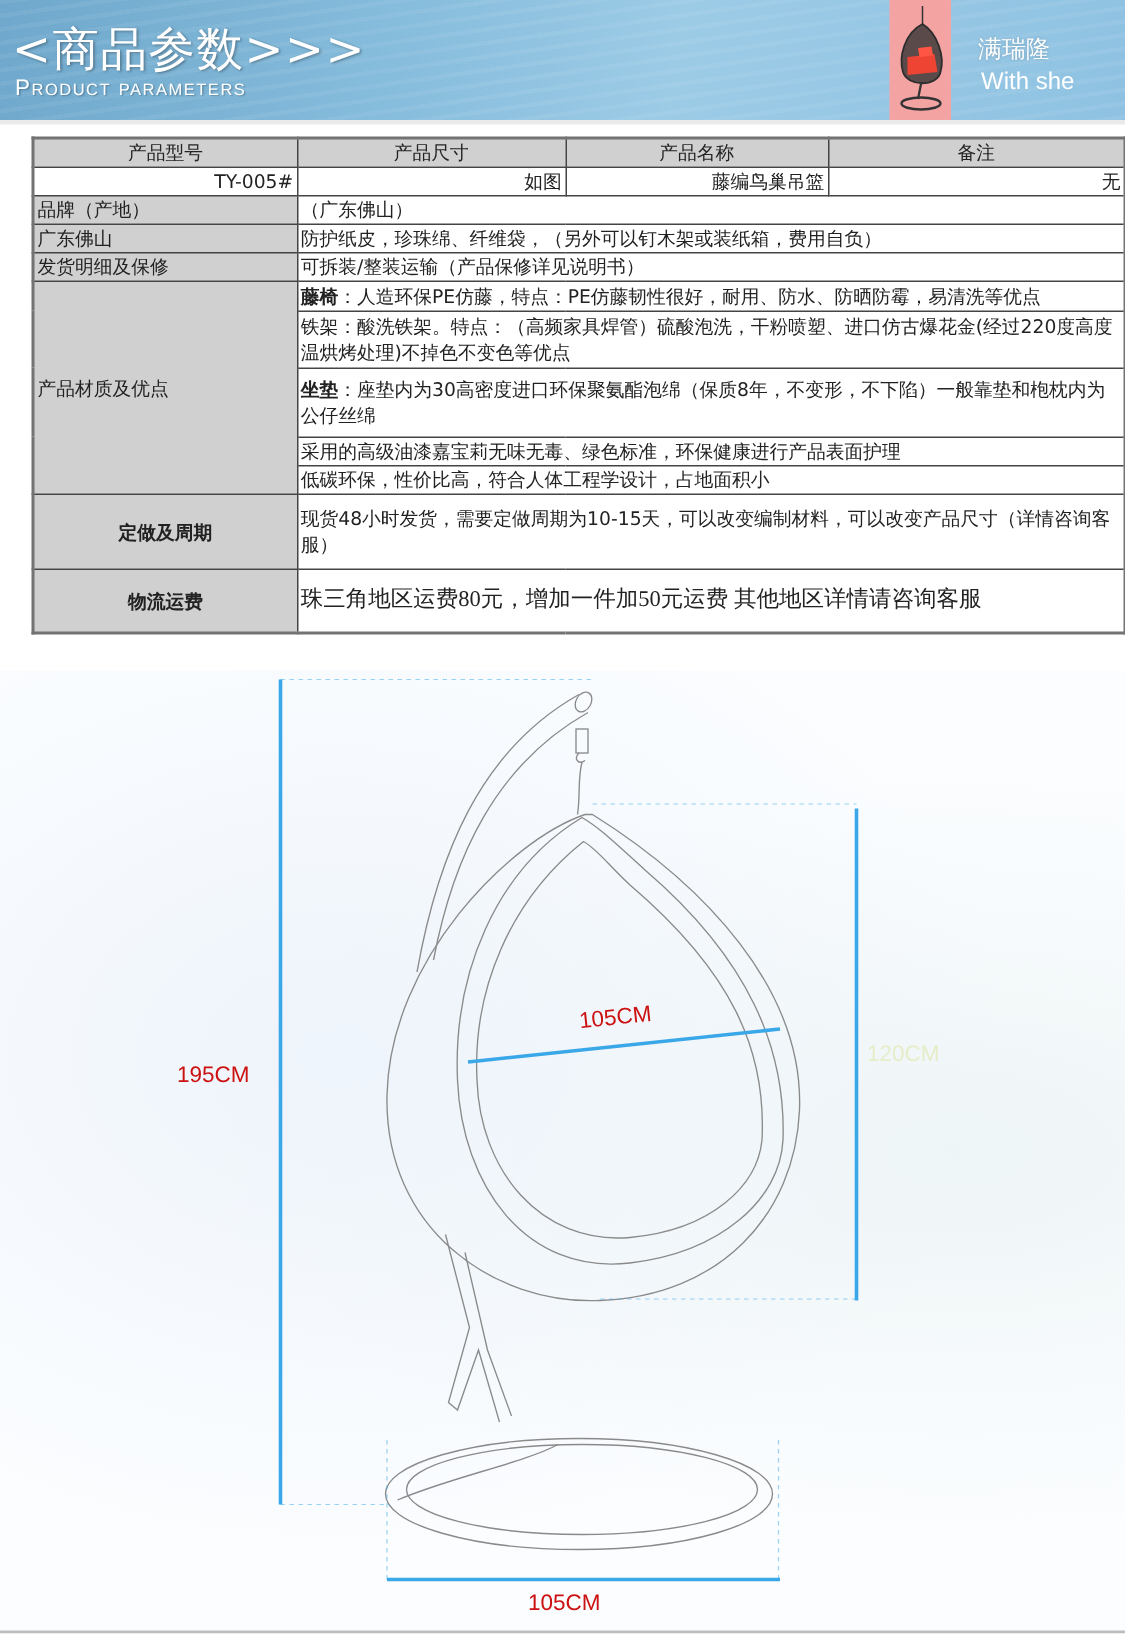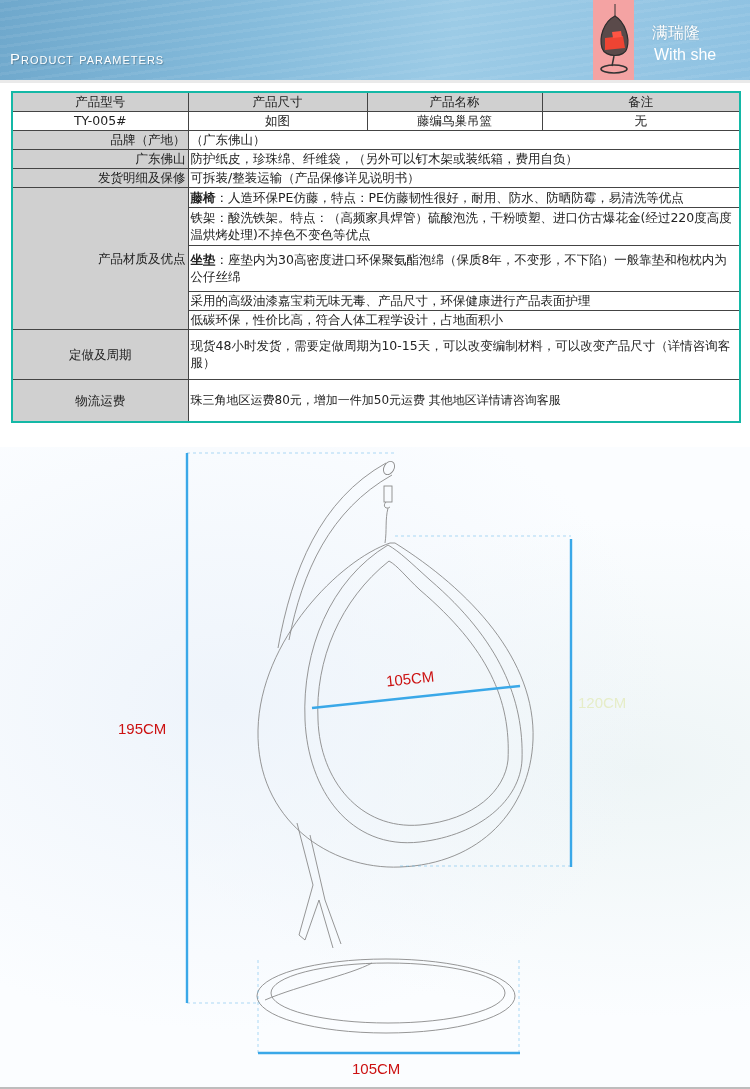--- a/index.html
+++ b/index.html
@@ -40,50 +40,51 @@
   .brand-en {
     position: absolute; left: 654px; top: 46px; font-size: 16px; color: #fff;
     font-family: Liberation Sans, sans-serif;
   }
   .banner-bottom {
     position: absolute; left: 0; top: 80px; width: 750px; height: 3px; background: #eaeaea;
   }
 
   
   .spec {
-    position: absolute; left: 11px; top: 91px; width: 728px;
+    position: absolute; left: 21px; top: 91px; width: 728px;
     border-collapse: collapse; table-layout: fixed; font-size: 12.5px;
-    border: 2px solid #14b8a6;
+    border: 2px solid #737373;
   }
   .spec td {
     border: 1px solid #444; padding: 0 2px; line-height: 17px; vertical-align: middle;
   }
   .spec .hd { background: #d0d0d0; text-align: center; }
-  .spec .c { text-align: center; }
-  .spec .lbl { background: #d0d0d0; text-align: right; }
-  .spec .lbl-b { background: #d0d0d0; text-align: center; font-weight: normal; }
-  .spec .big { font-size: 12px; }
+  .spec .c { text-align: right; }
+  .spec .lbl { background: #d0d0d0; text-align: left; }
+  .spec .lbl-b { background: #d0d0d0; text-align: center; font-weight: bold; }
+  .spec .big { font-size: 15px; font-family: Liberation Serif, serif; }
 
   
   .drawing {
     position: absolute; left: 0; top: 447px; width: 750px; height: 642px;
     background:
       radial-gradient(ellipse at 30% 40%, #eef4fb 0%, rgba(255,255,255,0) 60%),
       radial-gradient(ellipse at 85% 50%, #eef5f6 0%, rgba(255,255,255,0) 55%),
       #fbfdff;
   }
   .dim-label { position: absolute; font-family: "Liberation Sans", sans-serif; font-size: 15px; }
   .bottom-bar {
     position: absolute; left: 0; top: 1087px; width: 750px; height: 2px; background: #bdbdbd;
   }
 </style>
 </head>
 <body>
 
 <div class="banner">
+  <div class="banner-title">&lt;商品参数&gt;&gt;&gt;</div>
   <div class="banner-sub">Product parameters</div>
   <div class="brand-box">
     <svg width="41" height="80" viewBox="0 0 41 80">
       <line x1="22" y1="4" x2="22" y2="16" stroke="#333" stroke-width="1"></line>
       <path d="M22 16 C10 22,6 38,9 48 C12 58,32 58,34 48 C37 38,32 22,22 16 Z" fill="#5a4a4a" stroke="#2d2d2d" stroke-width="1.2"></path>
       <path d="M12 38 L30 36 L32 48 L12 50 Z" fill="#ee4433"></path>
       <path d="M19 32 L28 31 L29 37 L20 38 Z" fill="#ff5544"></path>
       <line x1="21" y1="56" x2="19" y2="66" stroke="#333" stroke-width="1.5"></line>
       <ellipse cx="21" cy="69" rx="13" ry="4" fill="none" stroke="#333" stroke-width="1.6"></ellipse>
     </svg>
@@ -129,21 +130,21 @@
     <td class="lbl" rowspan="5">产品材质及优点</td>
     <td colspan="3"><b>藤椅</b><span>：人造环保PE仿藤，特点：PE仿藤韧性很好，耐用、防水、防晒防霉，易清洗等优点</span></td>
   </tr>
   <tr style="height:38px">
     <td colspan="3">铁架：酸洗铁架。特点：（高频家具焊管）硫酸泡洗，干粉喷塑、进口仿古爆花金(经过220度高度温烘烤处理)不掉色不变色等优点</td>
   </tr>
   <tr style="height:46px">
     <td colspan="3"><b>坐垫</b><span>：座垫内为30高密度进口环保聚氨酯泡绵（保质8年，不变形，不下陷）一般靠垫和枹枕内为公仔丝绵</span></td>
   </tr>
   <tr style="height:19px">
-    <td colspan="3">采用的高级油漆嘉宝莉无味无毒、产品尺寸，环保健康进行产品表面护理</td>
+    <td colspan="3">采用的高级油漆嘉宝莉无味无毒、绿色标准，环保健康进行产品表面护理</td>
   </tr>
   <tr style="height:19px">
     <td colspan="3">低碳环保，性价比高，符合人体工程学设计，占地面积小</td>
   </tr>
   <tr style="height:50px">
     <td class="lbl-b">定做及周期</td>
     <td colspan="3">现货48小时发货，需要定做周期为10-15天，可以改变编制材料，可以改变产品尺寸（详情咨询客服）</td>
   </tr>
   <tr style="height:43px">
     <td class="lbl-b">物流运费</td>
@@ -184,18 +185,18 @@
       <line x1="187" y1="1003" x2="260" y2="1003" stroke-width="0.8" stroke-dasharray="3 3" opacity=".5"></line>
       <line x1="571" y1="539" x2="571" y2="867" stroke-width="2.4"></line>
       <line x1="395" y1="536" x2="571" y2="536" stroke-width="0.8" stroke-dasharray="3 3" opacity=".5"></line>
       <line x1="400" y1="866" x2="571" y2="866" stroke-width="0.8" stroke-dasharray="3 3" opacity=".5"></line>
       <line x1="312" y1="708" x2="520" y2="686" stroke-width="2.4"></line>
       <line x1="258" y1="1053" x2="520" y2="1053" stroke-width="2.4"></line>
       <line x1="258" y1="960" x2="258" y2="1053" stroke-width="0.8" stroke-dasharray="3 3" opacity=".5"></line>
       <line x1="519" y1="960" x2="519" y2="1053" stroke-width="0.8" stroke-dasharray="3 3" opacity=".5"></line>
     </g>
   </svg>
-  <div class="dim-label" style="left:118px;top:261px;color:#cc1111;margin-top:12px;">195CM</div>
+  <div class="dim-label" style="left:118px;top:261px;color:#cc1111;">195CM</div>
   <div class="dim-label" style="left:386px;top:223px;color:#cc1111;transform:rotate(-6deg);">105CM</div>
   <div class="dim-label" style="left:578px;top:247px;color:#e6edc8;">120CM</div>
   <div class="dim-label" style="left:352px;top:613px;color:#cc1111;">105CM</div>
 </div>
 <div class="bottom-bar"></div>
 
 </body></html>

